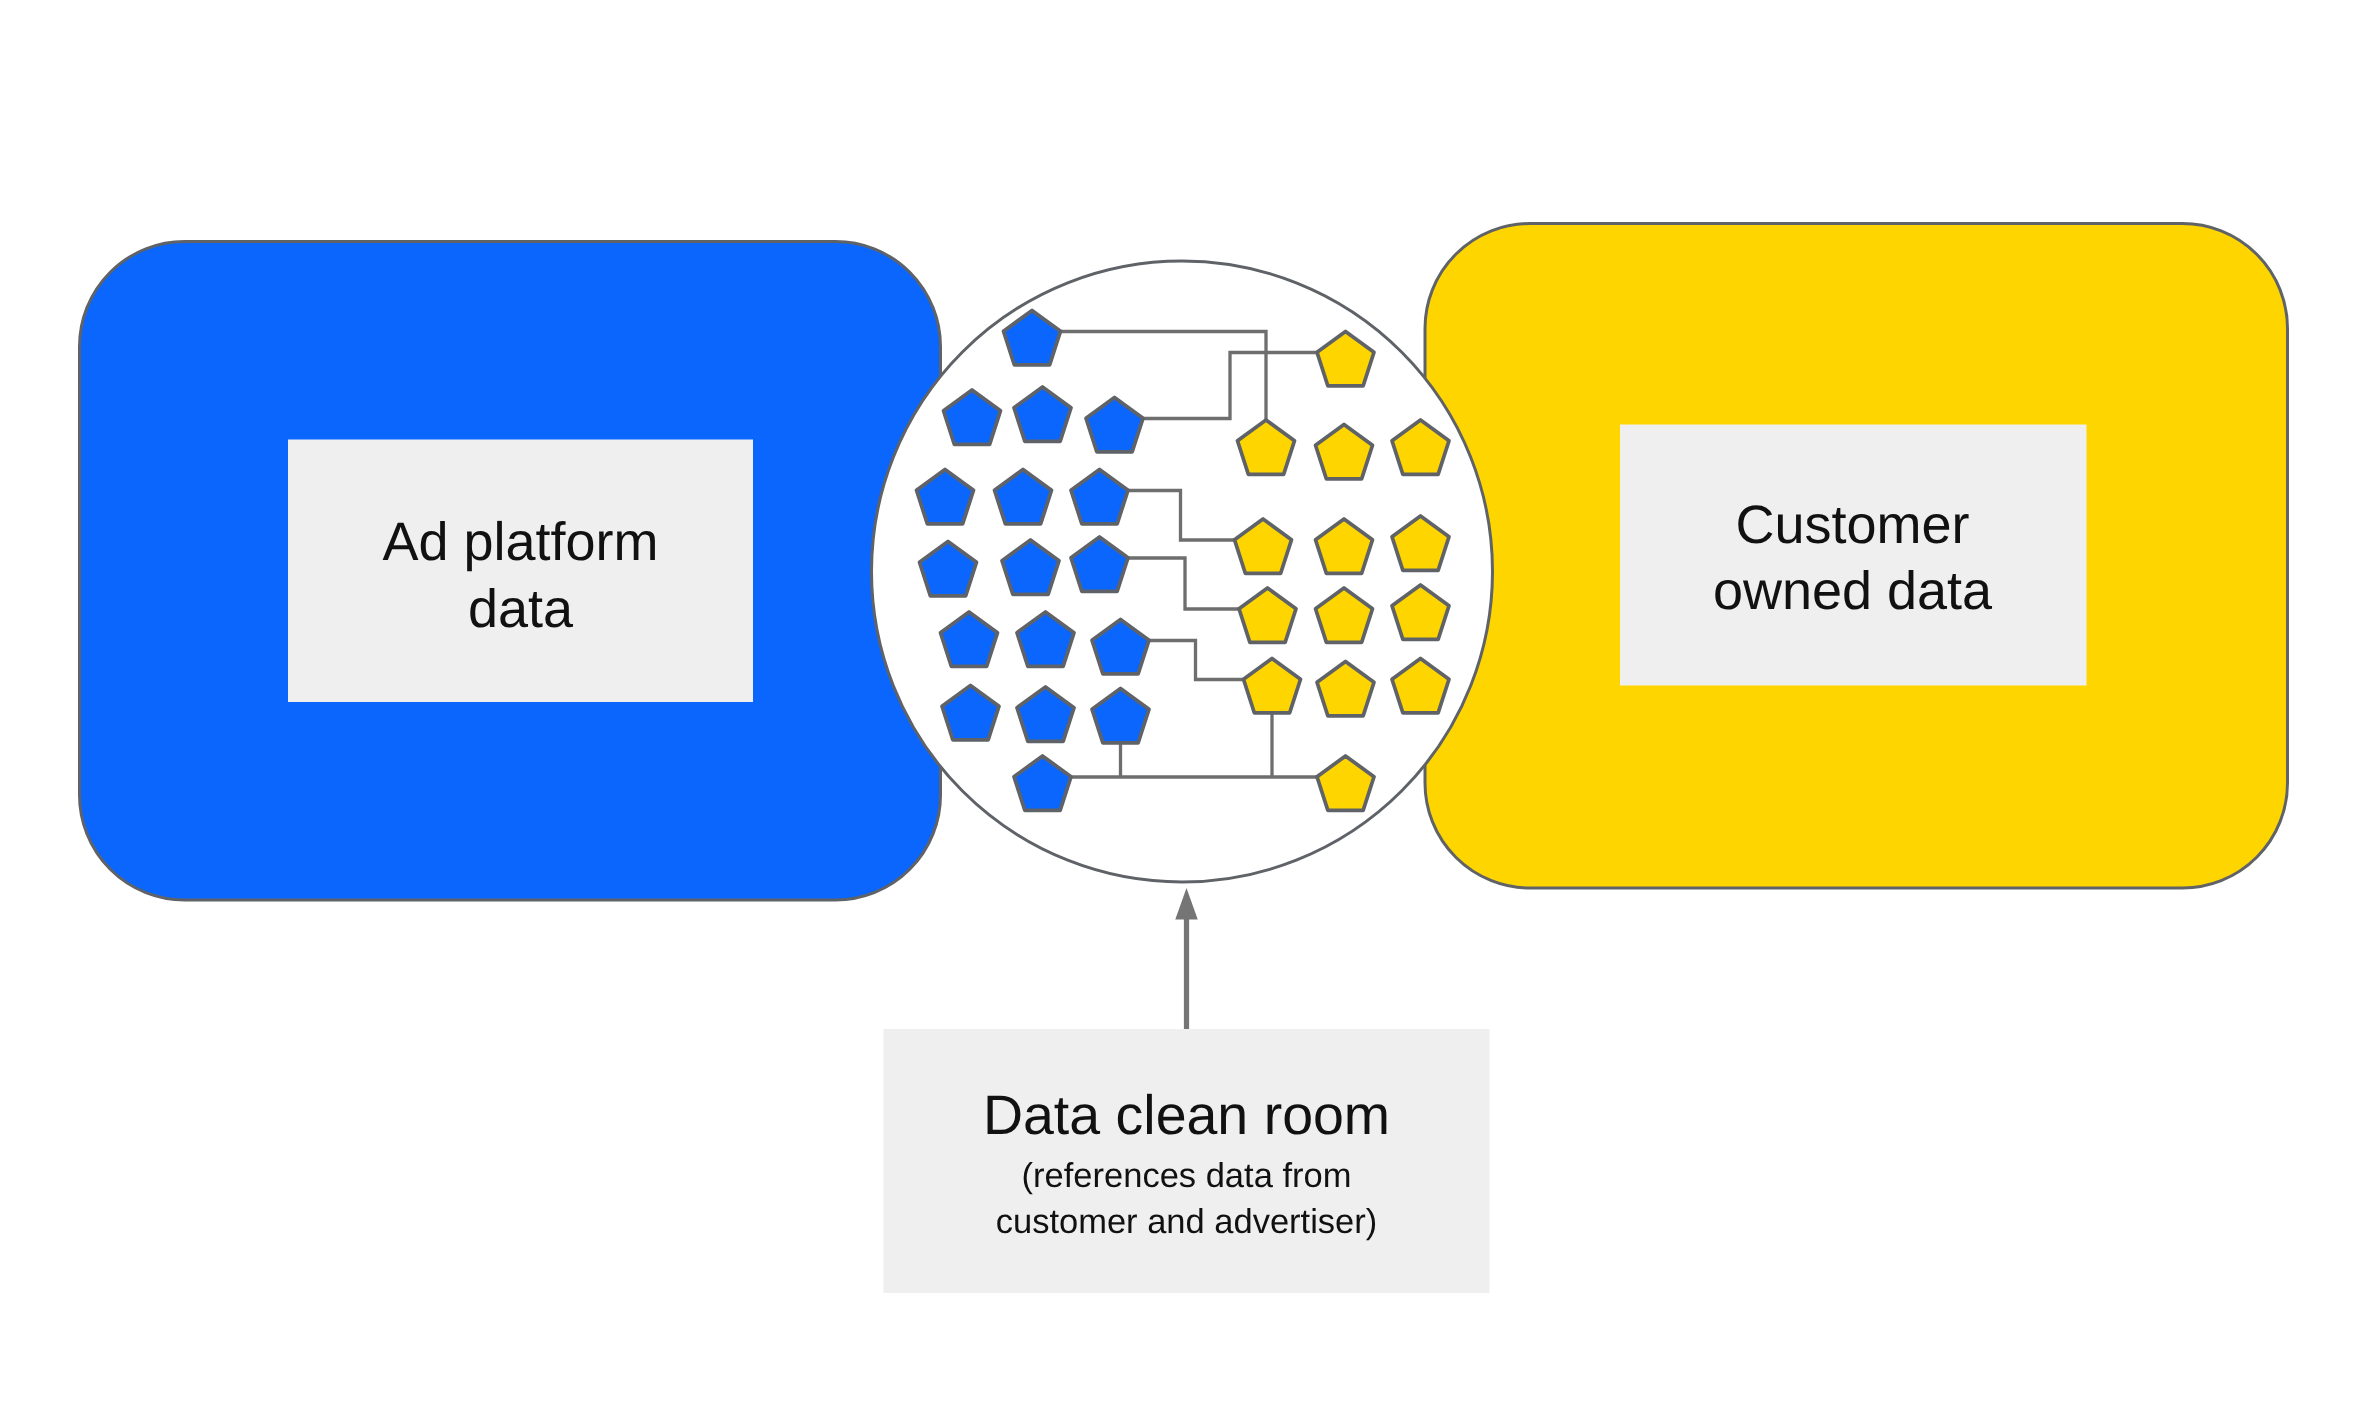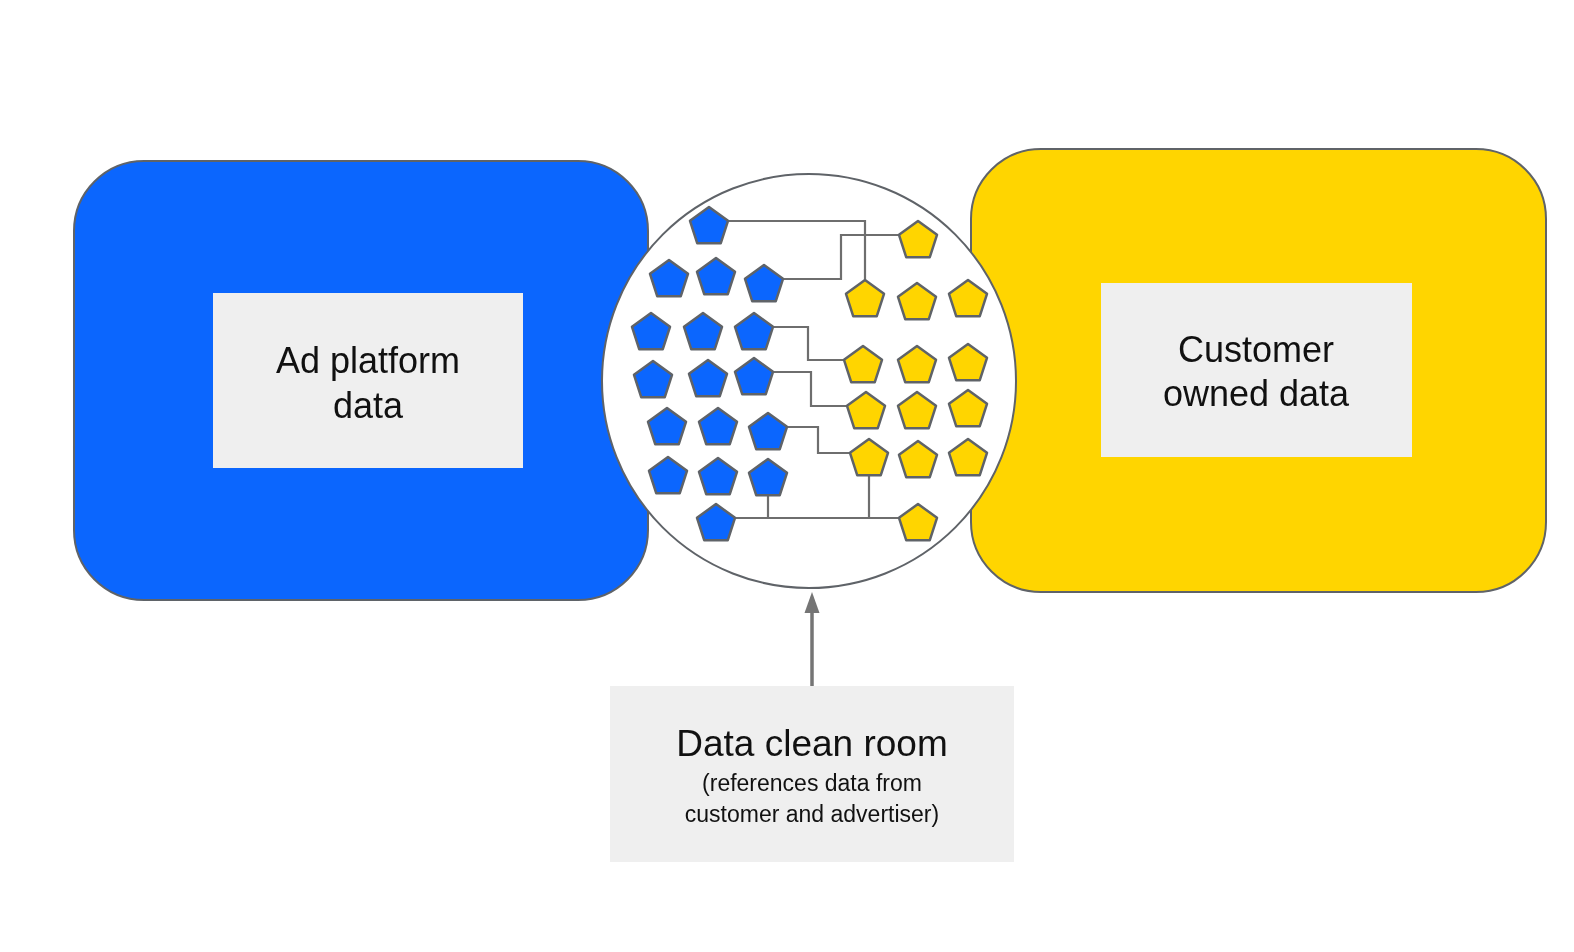--- a/index.html
+++ b/index.html
@@ -9,21 +9,20 @@
     width: 1574px;
     height: 952px;
     overflow: hidden;
     font-family: "Liberation Sans", sans-serif;
   }
   .canvas {
     position: relative;
     width: 1408px;
     height: 952px;
     background: #ffffff;
-    margin-left: 21px;
   }
   svg { position: absolute; top: 0; left: 0; }
   text {
     font-family: "Liberation Sans", sans-serif;
   }
   .box-label-text {
     font-size: 36px;
   }
   .clean-room-title-text {
     font-size: 37px;

